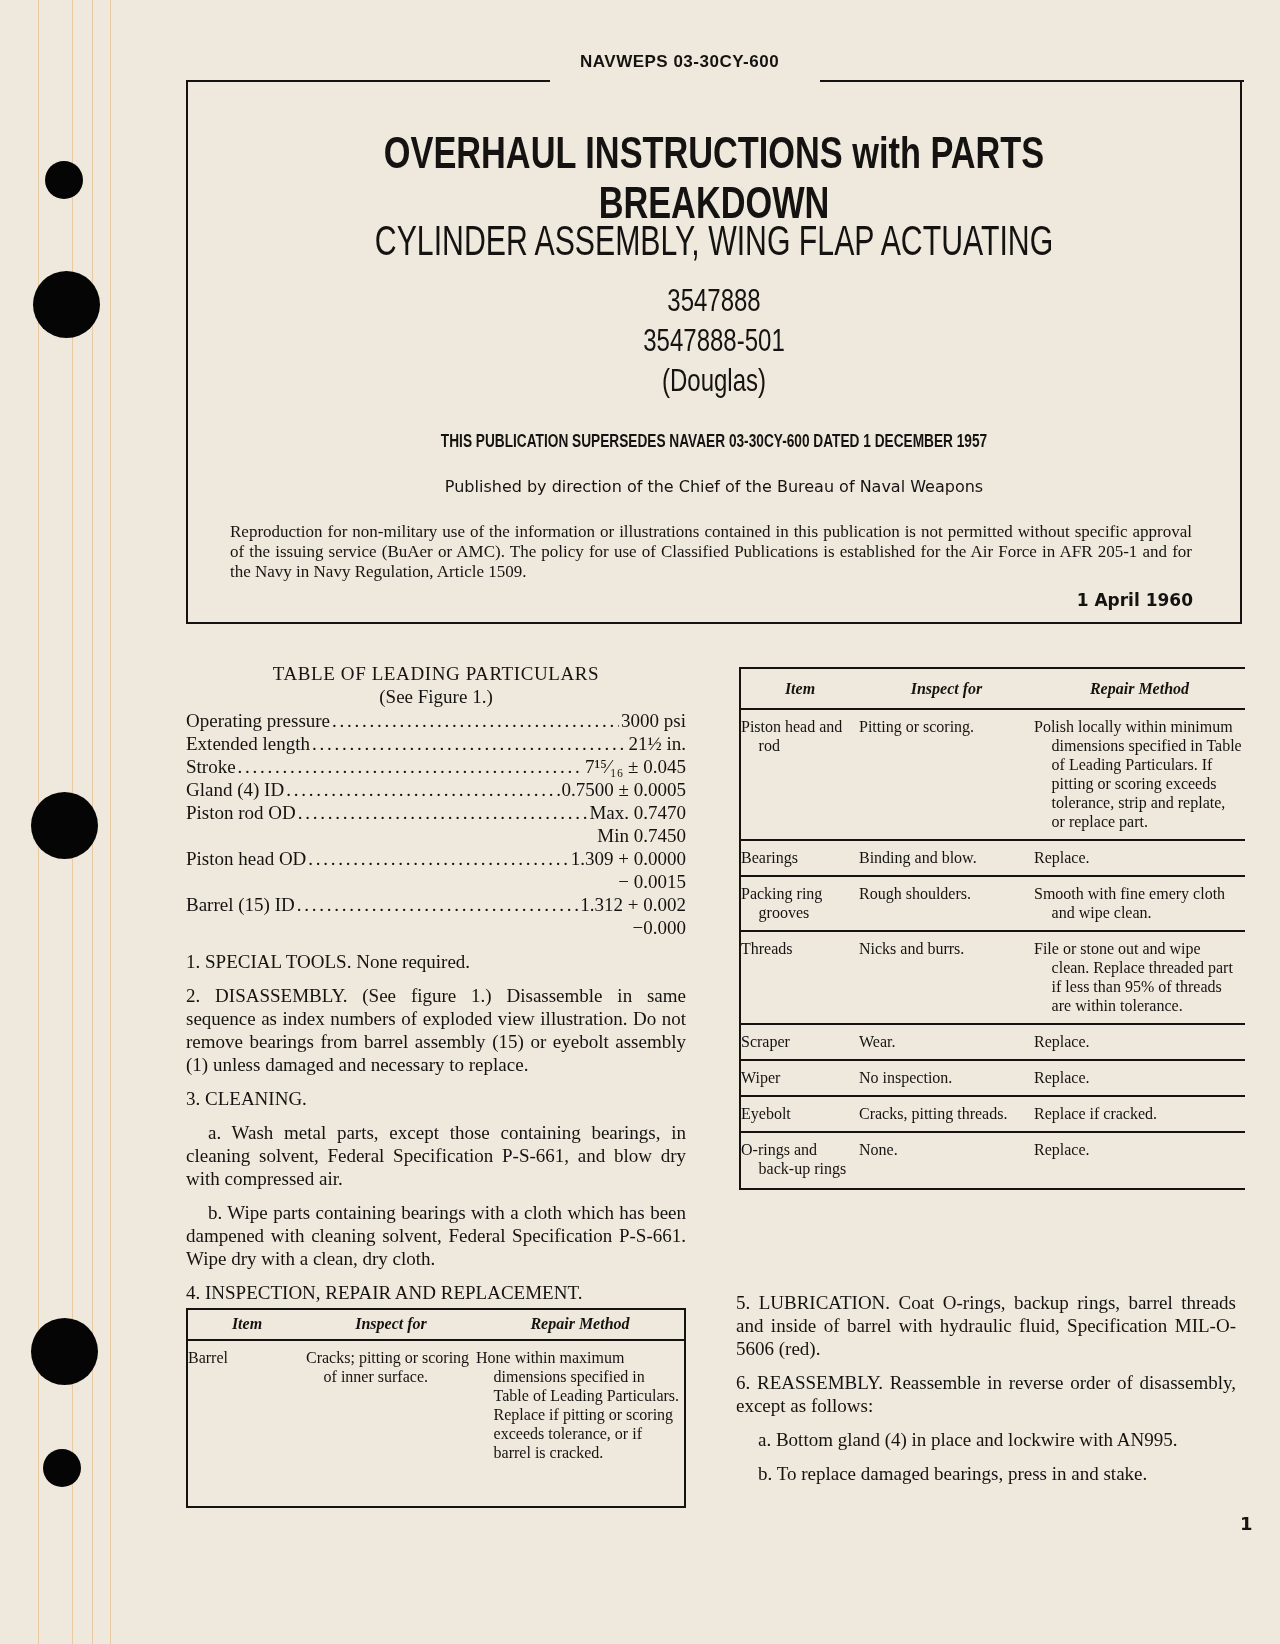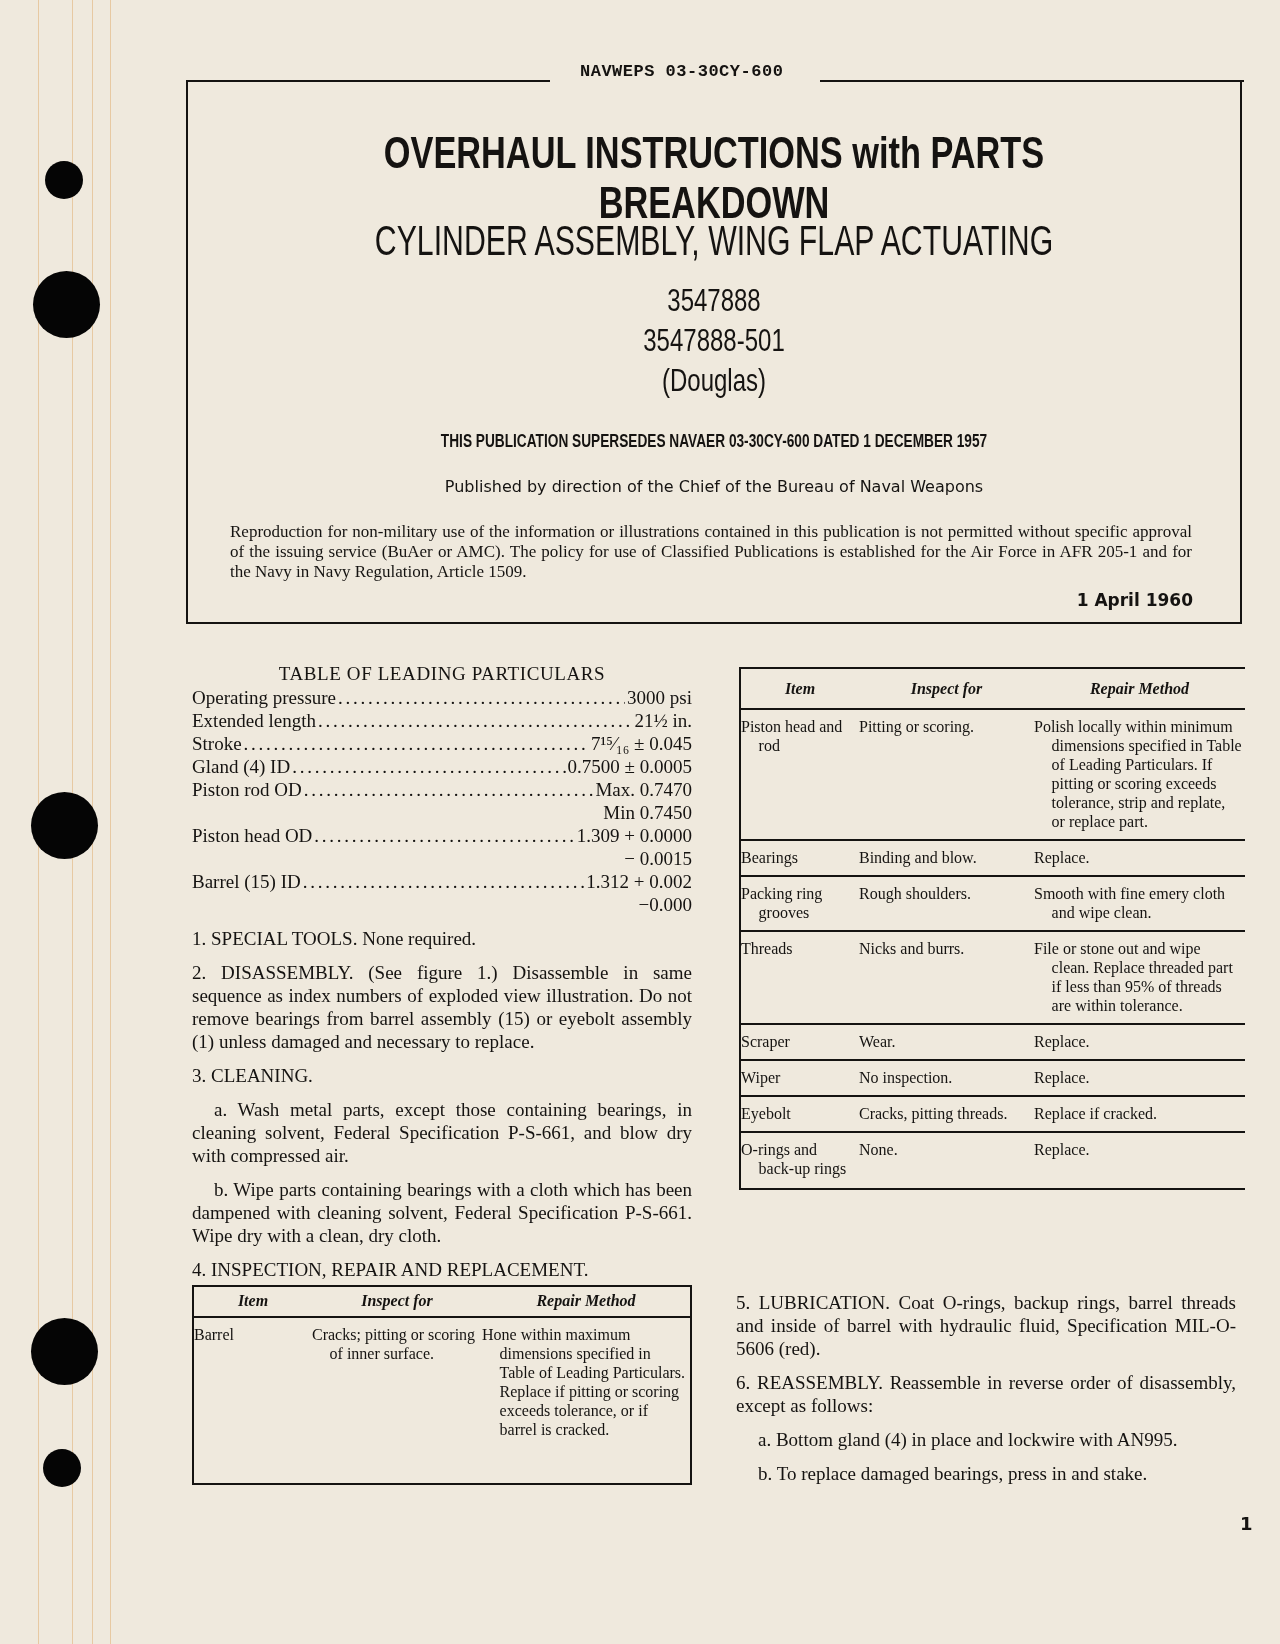--- a/index.html
+++ b/index.html
@@ -6,22 +6,22 @@
     body {
       width: 1280px; height: 1644px; position: relative; overflow: hidden;
       background: #efe9dd;
       color: #151311;
       font-family: "Liberation Serif", "DejaVu Serif", serif;
     }
     .binding-line { position: absolute; top: 0; bottom: 0; width: 1px; background: #e7c9a2; }
     .hole { position: absolute; border-radius: 50%; background: #050505; }
 
     .doc-number {
-      position: absolute; top: 62px; left: 580px;
-      font-family: Liberation Mono, monospace; font-weight: bold; font-size: 17px; letter-spacing: 0.5px;
+      position: absolute; top: 52px; left: 580px;
+      font-family: Liberation Sans, sans-serif; font-weight: bold; font-size: 17px; letter-spacing: 0.5px;
     }
     .top-rule-left { position: absolute; top: 80px; left: 187px; width: 363px; height: 2px; background: #151311; }
     .top-rule-right { position: absolute; top: 80px; left: 820px; width: 424px; height: 2px; background: #151311; }
 
     .title-box {
       position: absolute; left: 186px; top: 80px; width: 1056px; height: 544px;
       border-left: 2px solid #151311; border-right: 2px solid #151311; border-bottom: 2px solid #151311;
       box-sizing: border-box;
     }
     .main-title {
@@ -51,21 +51,21 @@
     .repro {
       position: absolute; top: 522px; left: 230px; width: 962px;
       font-size: 17px; line-height: 20px; text-align: justify;
     }
     .pub-date {
       position: absolute; top: 590px; right: 87px;
       font-family: "DejaVu Sans", sans-serif; font-weight: bold; font-size: 17px;
     }
 
     
-    .col-left { position: absolute; left: 192px; top: 662px; width: 500px; font-size: 19px; }
+    .col-left { position: absolute; left: 186px; top: 662px; width: 500px; font-size: 19px; }
     .tlp-title { text-align: center; font-size: 19px; letter-spacing: 0.6px; line-height: 24px; }
     .tlp-sub { text-align: center; font-size: 19px; line-height: 22px; margin-bottom: 1px; }
     .tlp-row { display: flex; align-items: flex-start; line-height: 23px; font-size: 19px; }
     .tlp-row .label { white-space: nowrap; }
     .tlp-row .dots { flex: 1; overflow: hidden; white-space: nowrap; margin: 0 2px; letter-spacing: 2px; }
     .tlp-row .dots::after { content: ". . . . . . . . . . . . . . . . . . . . . . . . . . . . . . . . . . . . . . . . . . . . . . . . . . . . . . . . . . . . . . . ."; letter-spacing: -1px; }
     .tlp-row .val { white-space: nowrap; font-family: Liberation Serif, serif; }
     .tlp-cont { text-align: right; line-height: 23px; font-size: 19px; }
 
     .para { font-size: 19px; line-height: 23px; text-align: justify; margin: 0; }
@@ -113,20 +113,21 @@
 <div class="part-line" style="top:282px">3547888</div>
 <div class="part-line" style="top:322px">3547888-501</div>
 <div class="part-line" style="top:362px">(Douglas)</div>
 <div class="supersedes">THIS PUBLICATION SUPERSEDES NAVAER 03-30CY-600 DATED 1 DECEMBER 1957</div>
 <div class="published">Published by direction of the Chief of the Bureau of Naval Weapons</div>
 <div class="repro">Reproduction for non-military use of the information or illustrations contained in this publication is not permitted without specific approval of the issuing service (BuAer or AMC). The policy for use of Classified Publications is established for the Air Force in AFR 205-1 and for the Navy in Navy Regulation, Article 1509.</div>
 <div class="pub-date">1 April 1960</div>
 
 <div class="col-left">
   <div class="tlp-title">TABLE OF LEADING PARTICULARS</div>
+  <div class="tlp-sub">(See Figure 1.)</div>
 
   <div class="tlp-row">
     <span class="label">Operating pressure</span>
     <span class="dots"></span>
     <span class="val">3000 psi</span>
   </div>
   <div class="tlp-row">
     <span class="label">Extended length</span>
     <span class="dots"></span>
     <span class="val">21½ in.</span>

